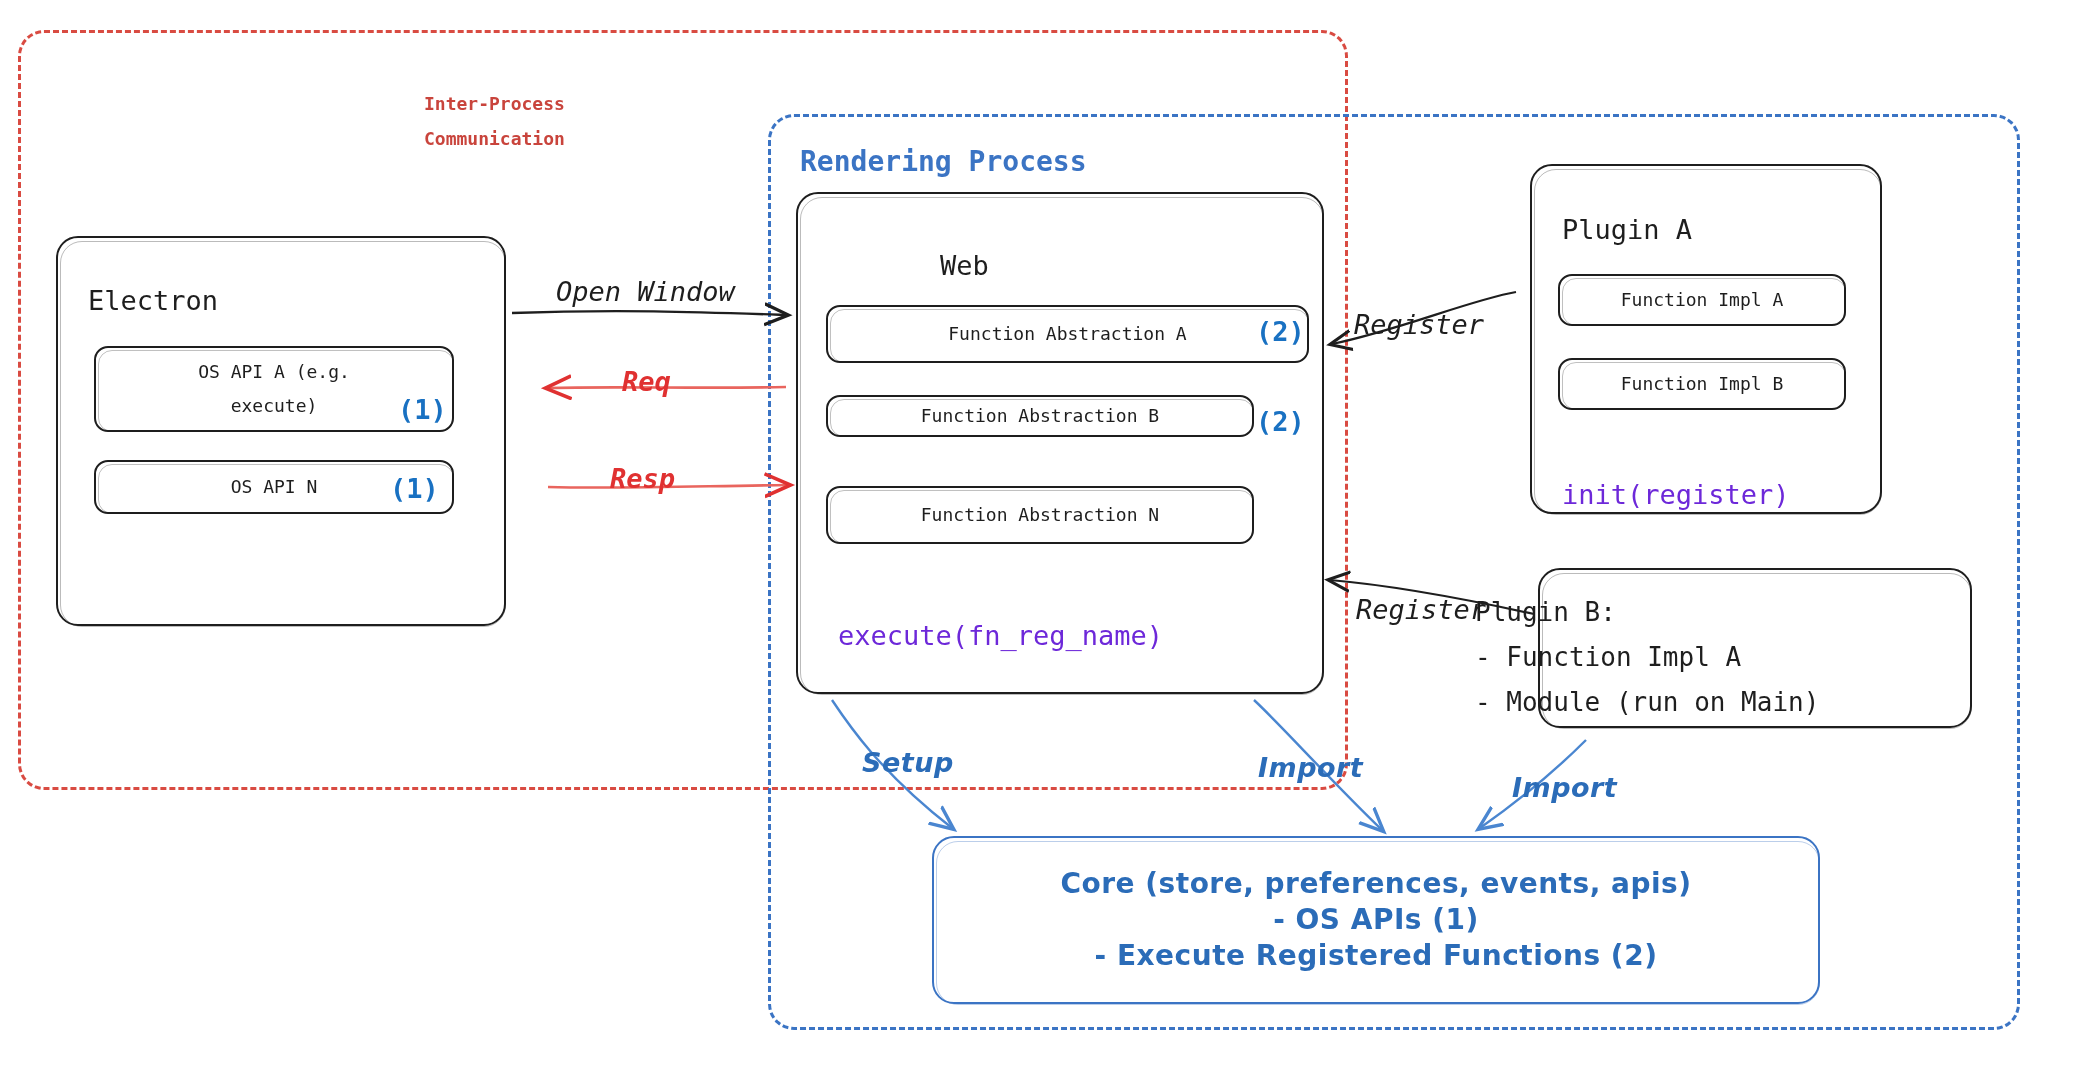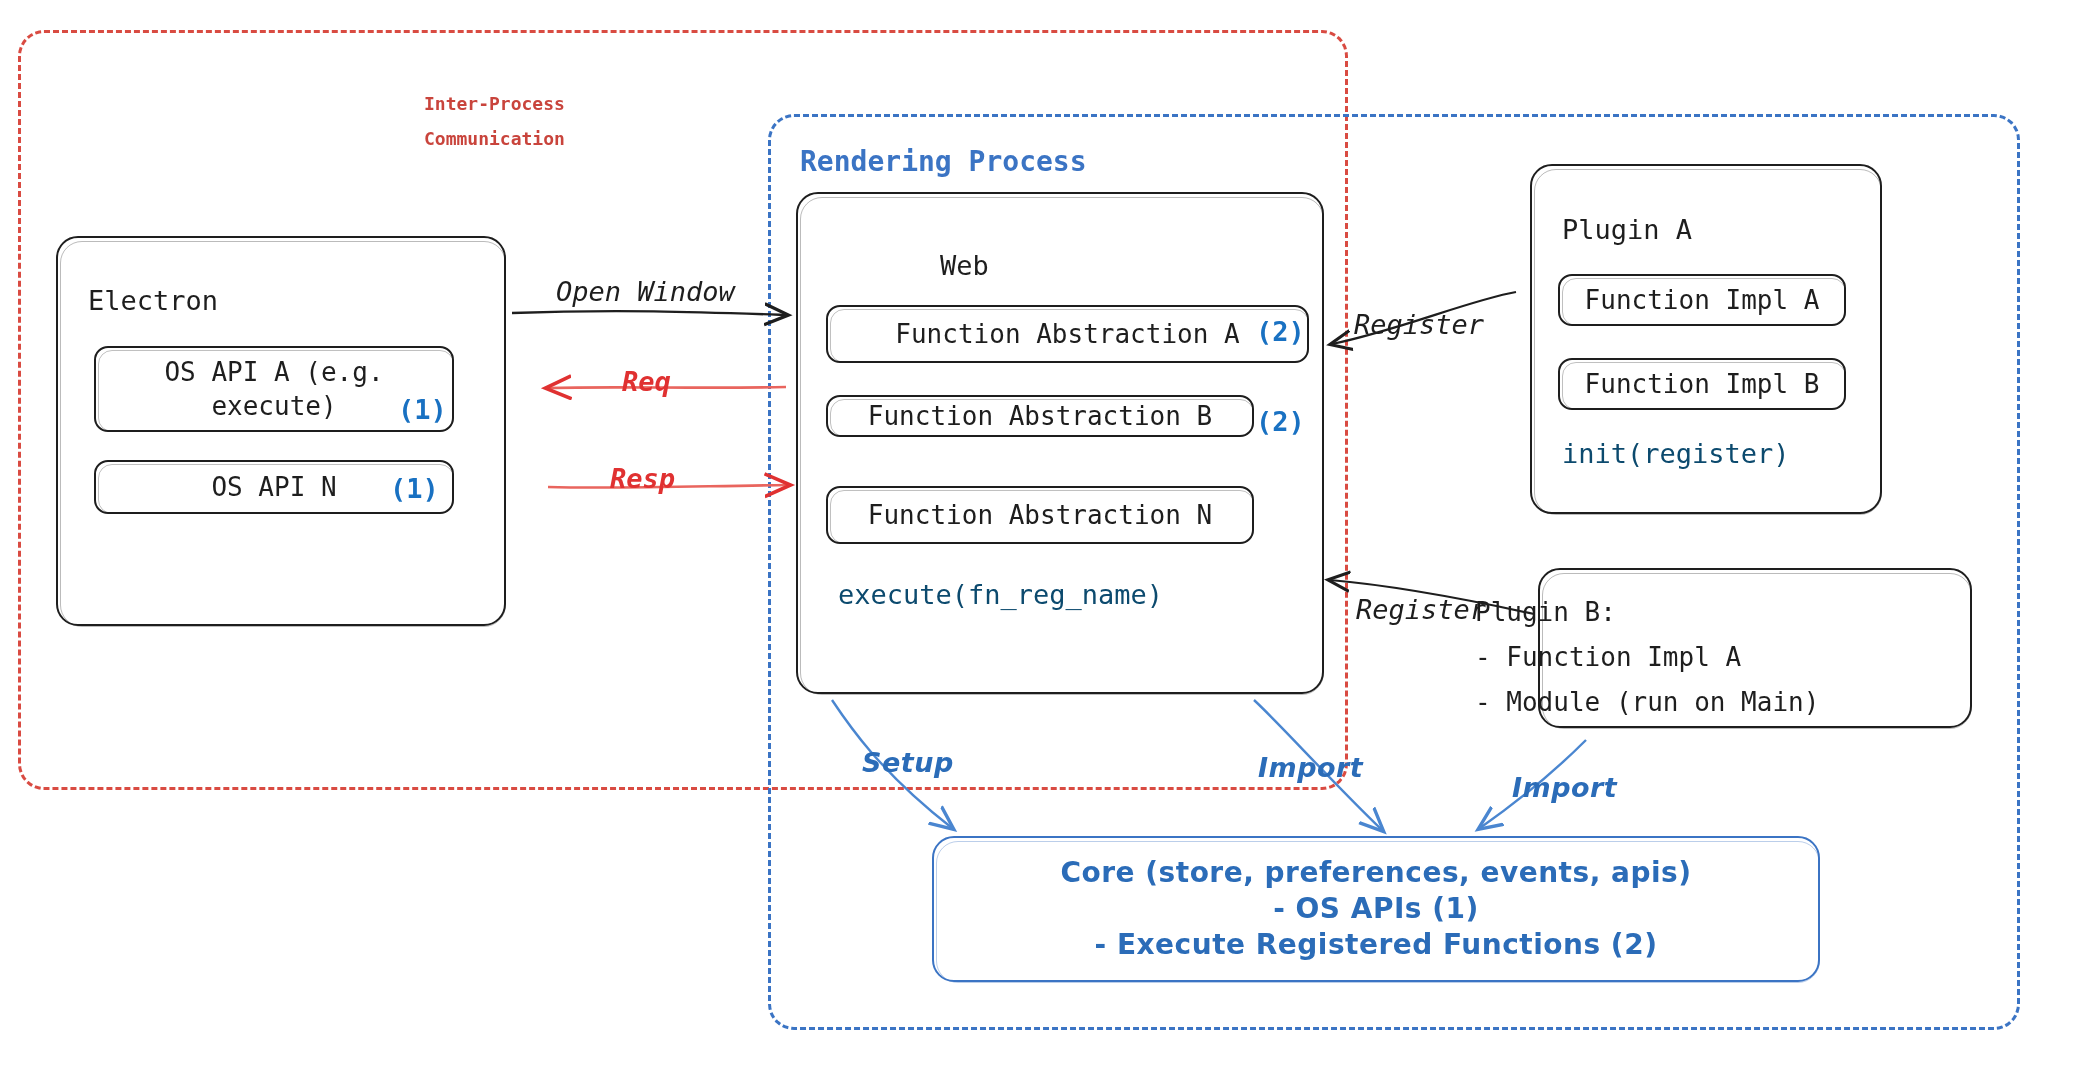--- a/index.html
+++ b/index.html
@@ -97,32 +97,33 @@
     pointer-events: none;
   }
 
   .box-title {
     position: absolute;
     font-size: 27px;
     color: #1e1e1e;
     white-space: pre;
   }
   .box-text {
-    font-size: 26px;
+    font-size: 18px;
     color: #1e1e1e;
     white-space: pre;
     text-align: center;
     line-height: 34px;
   }
   .free-text {
     position: absolute;
     font-size: 27px;
-    color: #0c4a6e;
+    color: #6d28d9;
     white-space: pre;
     line-height: 36px;
+    margin-top: 41px;
   }
   .marker {
     position: absolute;
     font-size: 27px;
     font-weight: bold;
     color: #1971c2;
     white-space: pre;
   }
 
   
@@ -155,21 +156,21 @@
     left: 1475px; top: 590px;
     font-size: 26px;
     line-height: 45px;
     white-space: pre;
     color: #1e1e1e;
   }
 
   
   #core-box {
     position: absolute;
-    left: 932px; top: 836px; width: 888px; height: 146px;
+    left: 932px; top: 836px; width: 888px; height: 168px;
     box-sizing: border-box;
     border: 2.6px solid #3b74c4;
     border-radius: 22px;
     background: #ffffff;
     display: flex; align-items: center; justify-content: center;
   }
   #core-box::after {
     content: "";
     position: absolute;
     left: 1.5px; top: 2.5px; right: -1.5px; bottom: -2.5px;

